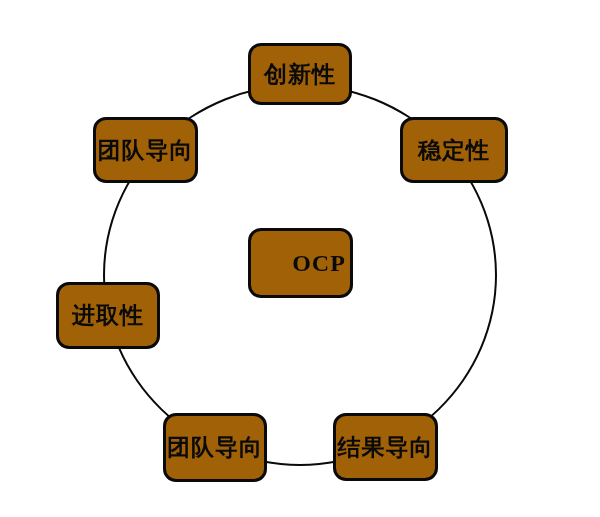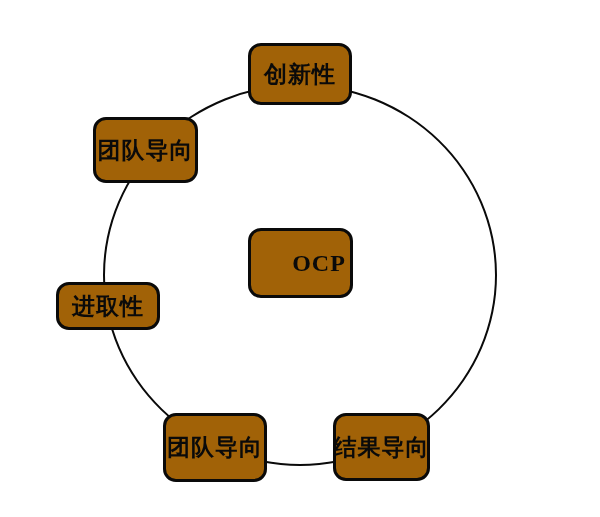--- a/index.html
+++ b/index.html
@@ -38,35 +38,36 @@
     color: #0a0a0a;
     font-size: 23px;
     font-weight: 700;
     letter-spacing: 1px;
     white-space: nowrap;
     text-align: center;
   }
   .pos-top          { left: 248px; top:  43px; width: 104px; height: 62px; }
   .pos-top-right    { left: 400px; top: 117px; width: 108px; height: 66px; }
   .pos-right        { left: 439px; top: 281px; width: 106px; height: 69px; }
-  .pos-bottom-right { left: 333px; top: 413px; width: 97px; height: 68px; }
+  .pos-bottom-right { left: 333px; top: 413px; width: 105px; height: 68px; }
   .pos-bottom-left  { left: 163px; top: 413px; width: 104px; height: 69px; }
-  .pos-left         { left:  56px; top: 282px; width: 104px; height: 48px; }
+  .pos-left         { left:  56px; top: 282px; width: 104px; height: 67px; }
   .pos-top-left     { left:  93px; top: 117px; width: 105px; height: 66px; }
   .pos-center       { left: 248px; top: 228px; width: 105px; height: 70px; font-size: 24px; padding-left: 37px; }
 </style>
 </head>
 <body>
 
 <div class="canvas">
 
   <div class="ring"></div>
 
   <div class="node pos-top">创新性</div>
 
+  <div class="node pos-top-right">稳定性</div>
 
 
   <div class="node pos-bottom-right">结果导向</div>
 
   <div class="node pos-bottom-left">团队导向</div>
 
   <div class="node pos-left">进取性</div>
 
   <div class="node pos-top-left">团队导向</div>
 

